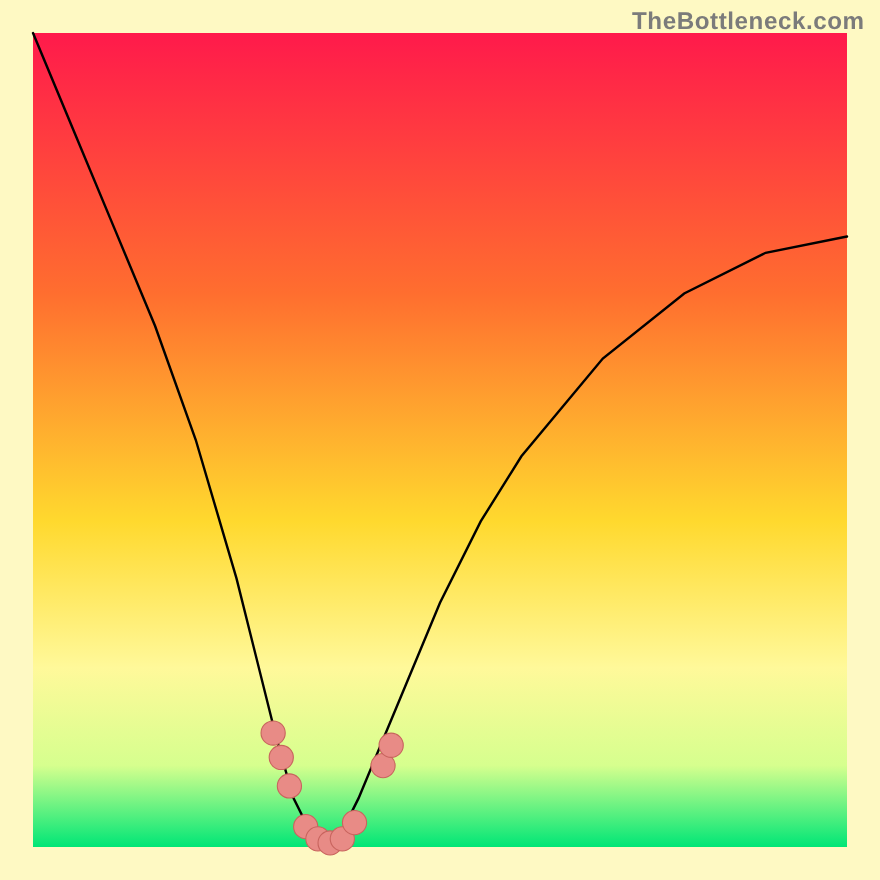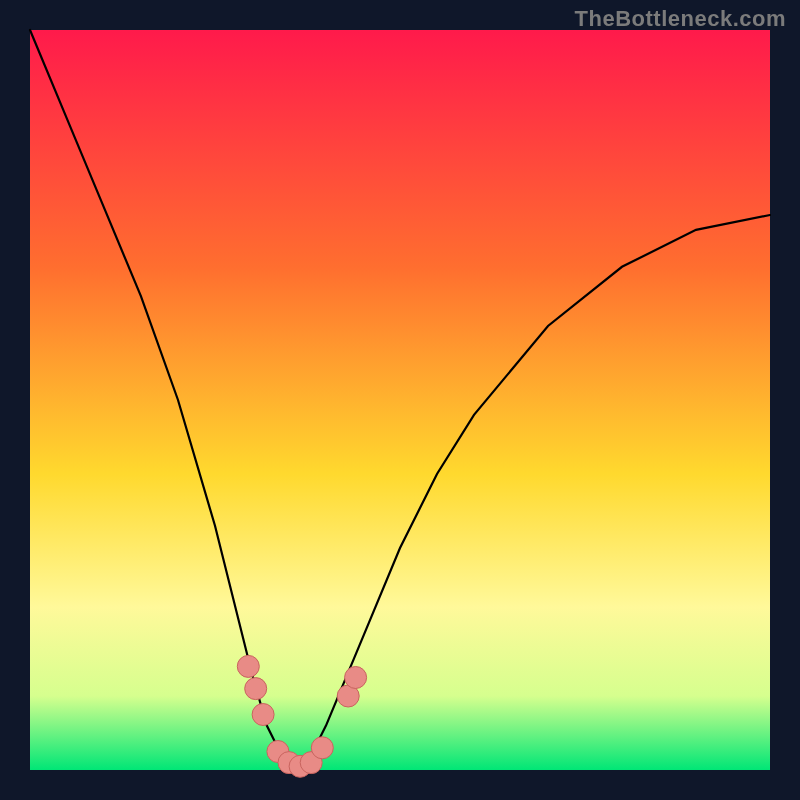--- a/index.html
+++ b/index.html
@@ -8,21 +8,21 @@
     width: 800px;
     height: 800px;
     background: #000;
     font-family: Arial, Helvetica, sans-serif;
     overflow: hidden;
   }
   .stage {
     position: relative;
     width: 800px;
     height: 800px;
-    background: #0f172a;
+    background: #fef9c3;
   }
   .watermark {
     position: absolute;
     top: 6px;
     right: 14px;
     color: #7b7b7b;
     font-size: 22px;
     font-weight: 600;
     letter-spacing: 0.5px;
     user-select: none;

